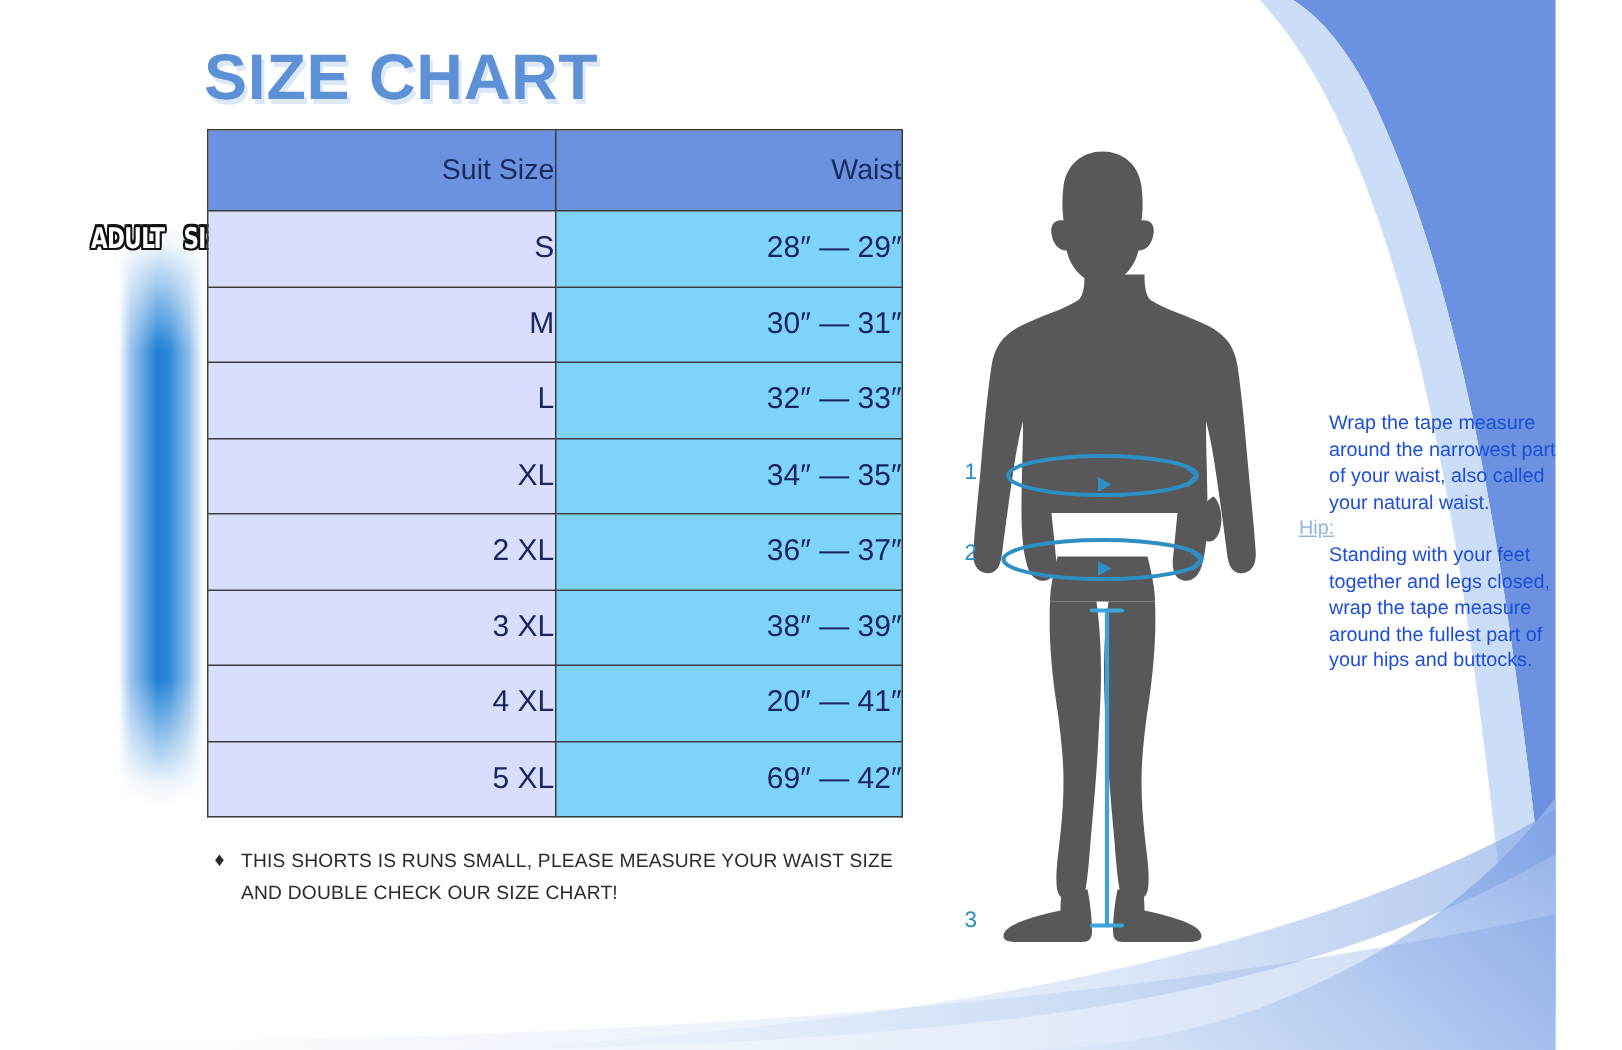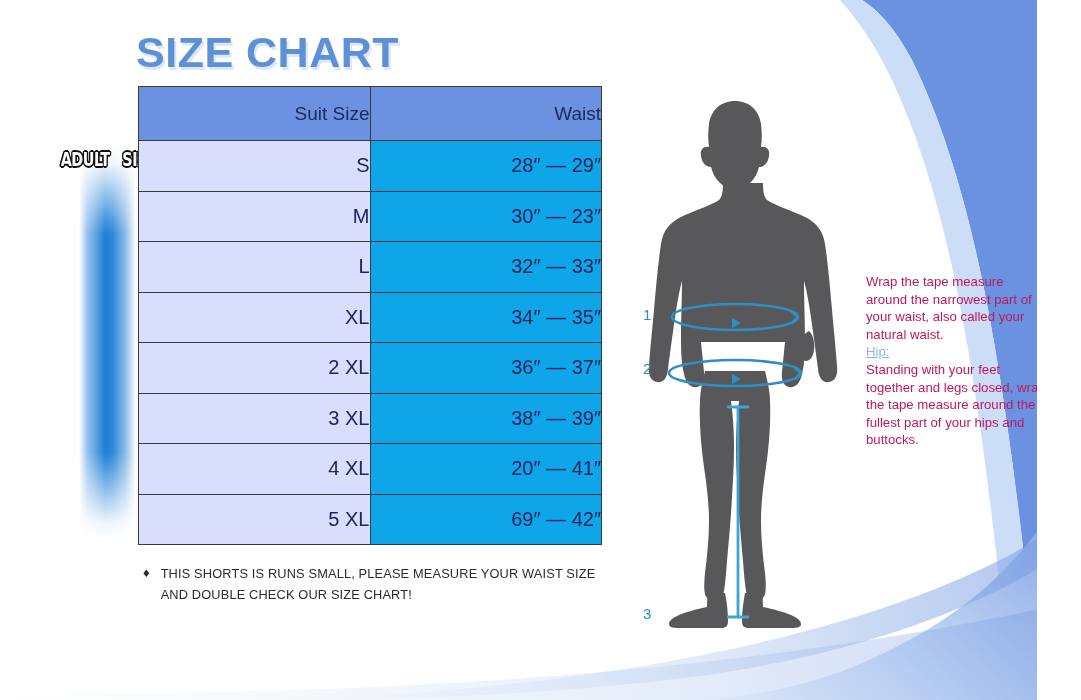--- a/index.html
+++ b/index.html
@@ -114,21 +114,21 @@
   #size-table tbody td {
     height: 49.5px;
     font-size: 20px;
     color: #1b2560;
   }
   #size-table tbody td.col-size {
     background: #d9defd;
     width: 232px;
   }
   #size-table tbody td.col-waist {
-    background: #0ea5e9;
+    background: #7dd3fc;
     width: 232px;
   }
 
   
   #footnote {
     position: absolute;
     left: 143px;
     top: 563px;
     width: 470px;
     display: flex;
@@ -175,21 +175,21 @@
     top: 273px;
     width: 180px;
     font-size: 13.2px;
     line-height: 17.6px;
     color: #2a5d9e;
   }
   #instructions .inst-head {
     color: #8fb6e0;
     text-decoration: underline;
   }
-  #instructions .inst-body { color: #be185d; }
+  #instructions .inst-body { color: #1d4ed8; margin-left: 20px; }
 </style>
 </head>
 <body>
 
 <div id="page">
 
   <svg class="deco-svg" viewBox="0 0 1081 700" preserveAspectRatio="none" aria-hidden="true">
     <defs>
       <linearGradient id="gradBottom" x1="0" y1="1" x2="1" y2="0">
         <stop offset="0%" stop-color="#ffffff"></stop>
@@ -249,21 +249,21 @@
         <th>Waist</th>
       </tr>
     </thead>
     <tbody>
       <tr>
         <td class="col-size">S</td>
         <td class="col-waist">28″ — 29″</td>
       </tr>
       <tr>
         <td class="col-size">M</td>
-        <td class="col-waist">30″ — 23″</td>
+        <td class="col-waist">30″ — 31″</td>
       </tr>
       <tr>
         <td class="col-size">L</td>
         <td class="col-waist">32″ — 33″</td>
       </tr>
       <tr>
         <td class="col-size">XL</td>
         <td class="col-waist">34″ — 35″</td>
       </tr>
       <tr>

